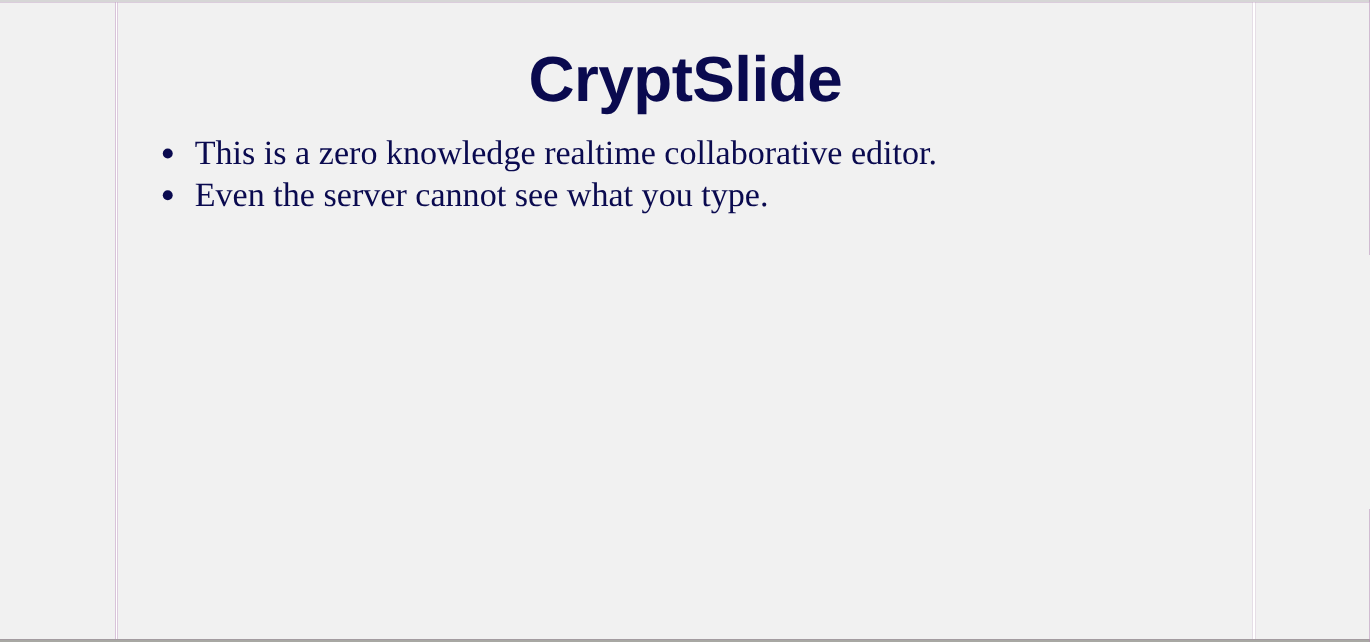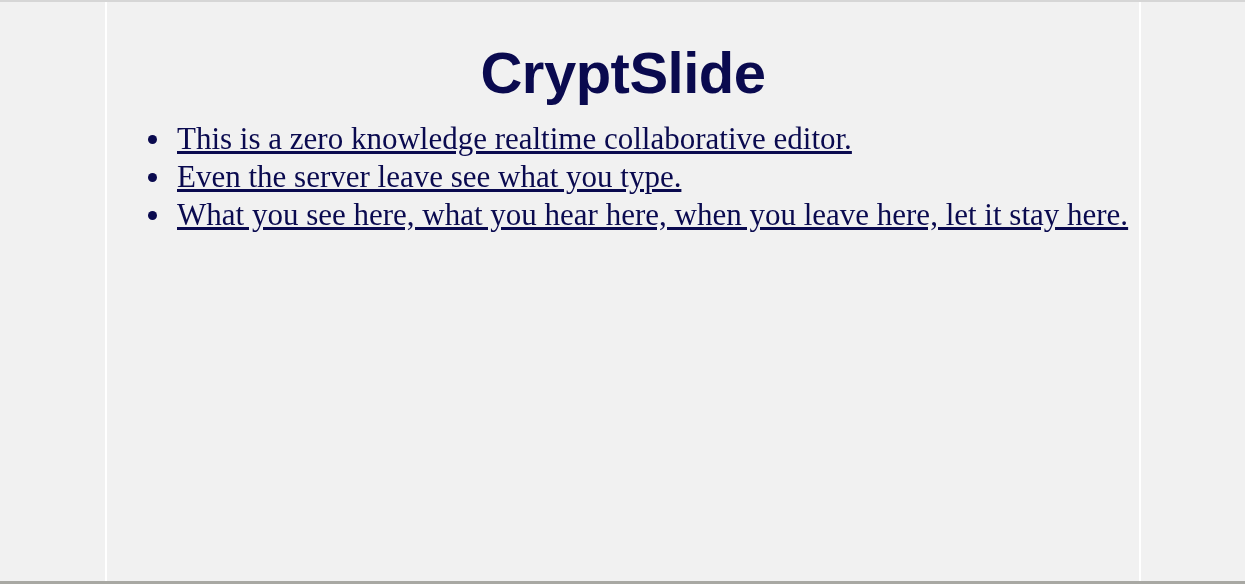--- a/index.html
+++ b/index.html
@@ -134,21 +134,20 @@
     left: 41px;
     top: 15px;
     width: 9px;
     height: 9px;
     border-radius: 50%;
     background: #0a0a4f;
   }
 
   li.bullet-item .bullet-text {
     display: block;
-    text-decoration: underline;
   }
 </style>
 </head>
 <body>
 
 <div class="viewport">
 
   <div class="top-rule"></div>
 
   <div class="gutter-left"></div>
@@ -165,27 +164,23 @@
       <ul class="bullet-list">
 
         <li class="bullet-item">
           <span class="bullet-marker"></span>
           <span class="bullet-text">This is a zero knowledge realtime collaborative editor.</span>
         </li>
 
 
         <li class="bullet-item">
           <span class="bullet-marker"></span>
-          <span class="bullet-text">Even the server leave see what you type.</span>
+          <span class="bullet-text">Even the server cannot see what you type.</span>
         </li>
 
-        <li class="bullet-item">
-          <span class="bullet-marker"></span>
-          <span class="bullet-text">What you see here, what you hear here, when you leave here, let it stay here.</span>
-        </li>
 
       </ul>
     </div>
 
   </div>
 
   <div class="bottom-rule"></div>
 
 </div>
 

